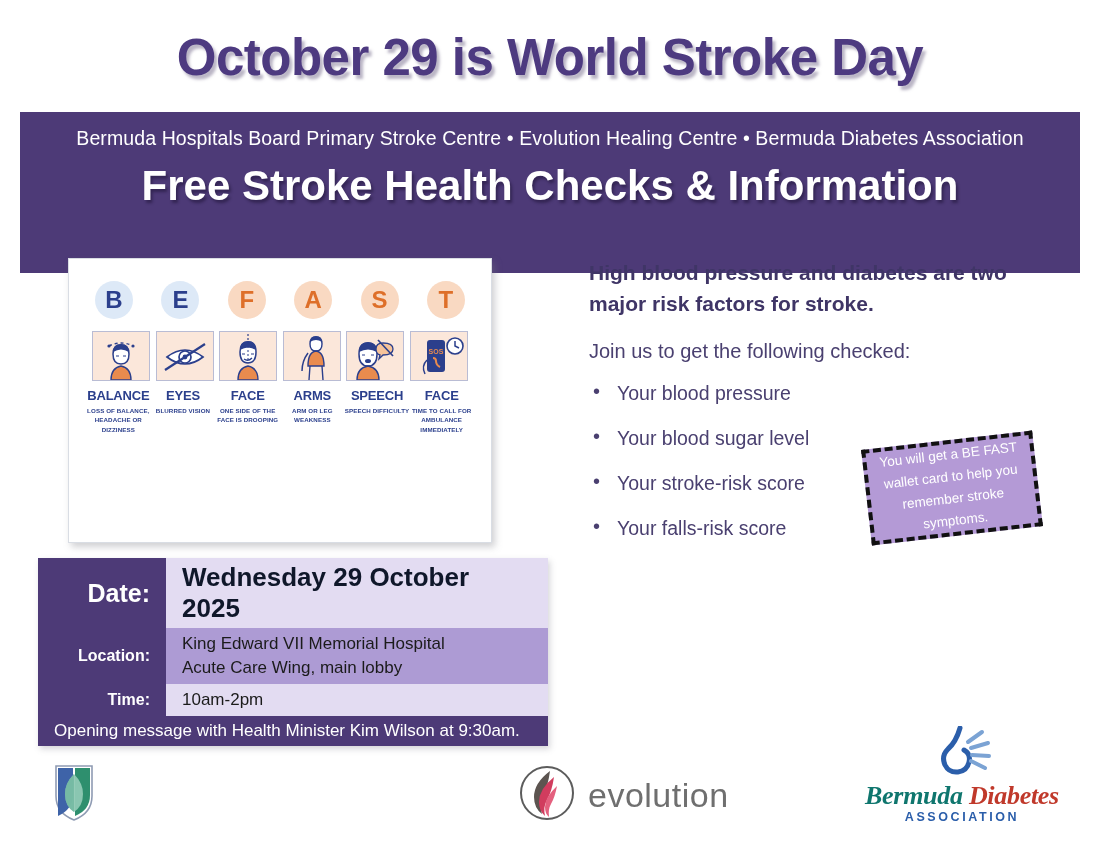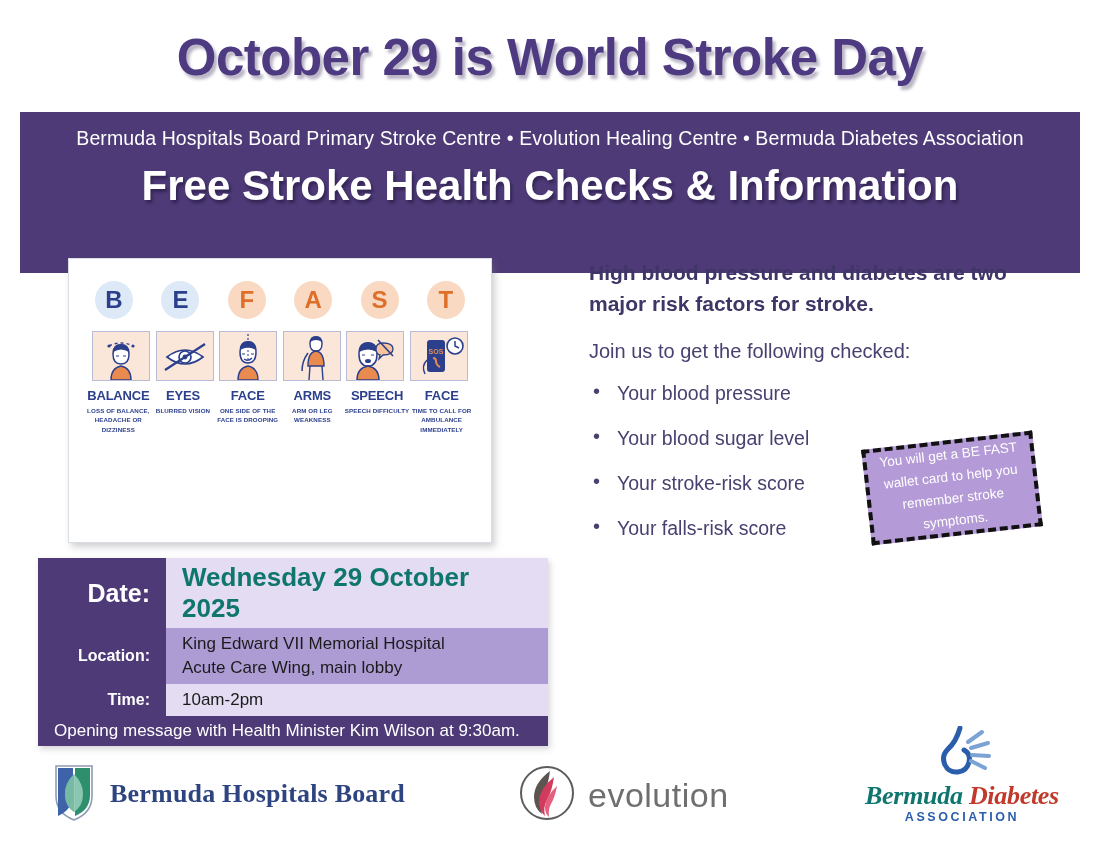--- a/index.html
+++ b/index.html
@@ -242,21 +242,21 @@
     white-space: nowrap;
     width: 96px;
   }
   .lbl-date { font-size: 25px; }
   .lbl-small { font-size: 16px; }
   .val-light { background: #e3dcf2; }
   .val-mid { background: #ad9bd4; }
   .val-date {
     font-size: 26px;
     font-weight: bold;
-    color: #0f766e;
+    color: #0f172a;
   }
   .val-text {
     font-size: 17px;
     color: #1b1b1b;
     line-height: 1.42;
   }
   #opening-row td {
     background: #4d3a77;
     color: #ffffff;
     font-size: 17px;
@@ -469,21 +469,20 @@
 <div id="logo-bhb">
   <span>
     <svg width="44" height="60" viewBox="0 0 44 60">
       <path d="M4 4 h36 v30 q0 17 -18 24 q-18 -7 -18 -24z" fill="#ffffff" stroke="#8f9bb3" stroke-width="1.6"></path>
       <path d="M6 6 h15 v27 q0 14 -15 21z" fill="#3e63a8"></path>
       <path d="M23 6 h15 v27 q0 15 -15 21z" fill="#2e8f6e"></path>
       <path d="M22 12 q9 9 9 20 q0 12 -9 18 q-9 -6 -9 -18 q0 -11 9 -20z" fill="#8fc9b4" opacity="0.95"></path>
       <path d="M22 12 q-9 9 -9 20 q0 12 9 18z" fill="#6fb79f" opacity="0.75"></path>
     </svg>
   </span>
-  <span id="bhb-name">Bermuda Hospitals Board</span>
 </div>
 
 <div id="logo-evolution">
   <span>
     <svg width="62" height="62" viewBox="0 0 62 62">
       <circle cx="31" cy="31" r="26" fill="none" stroke="#5c5c5c" stroke-width="2"></circle>
       <path d="M34 9 q-16 12 -16 26 q0 11 8 17 q-3 -10 1 -18 q5 -10 7 -25z" fill="#5c5450"></path>
       <path d="M38 15 q-15 12 -15 25 q0 9 6 14 q-2 -9 2 -16 q5 -9 7 -23z" fill="#d13c5e"></path>
       <path d="M41 24 q-12 11 -12 21 q0 7 4 10 q-1 -8 2 -13 q4 -7 6 -18z" fill="#e4607e"></path>
     </svg>

